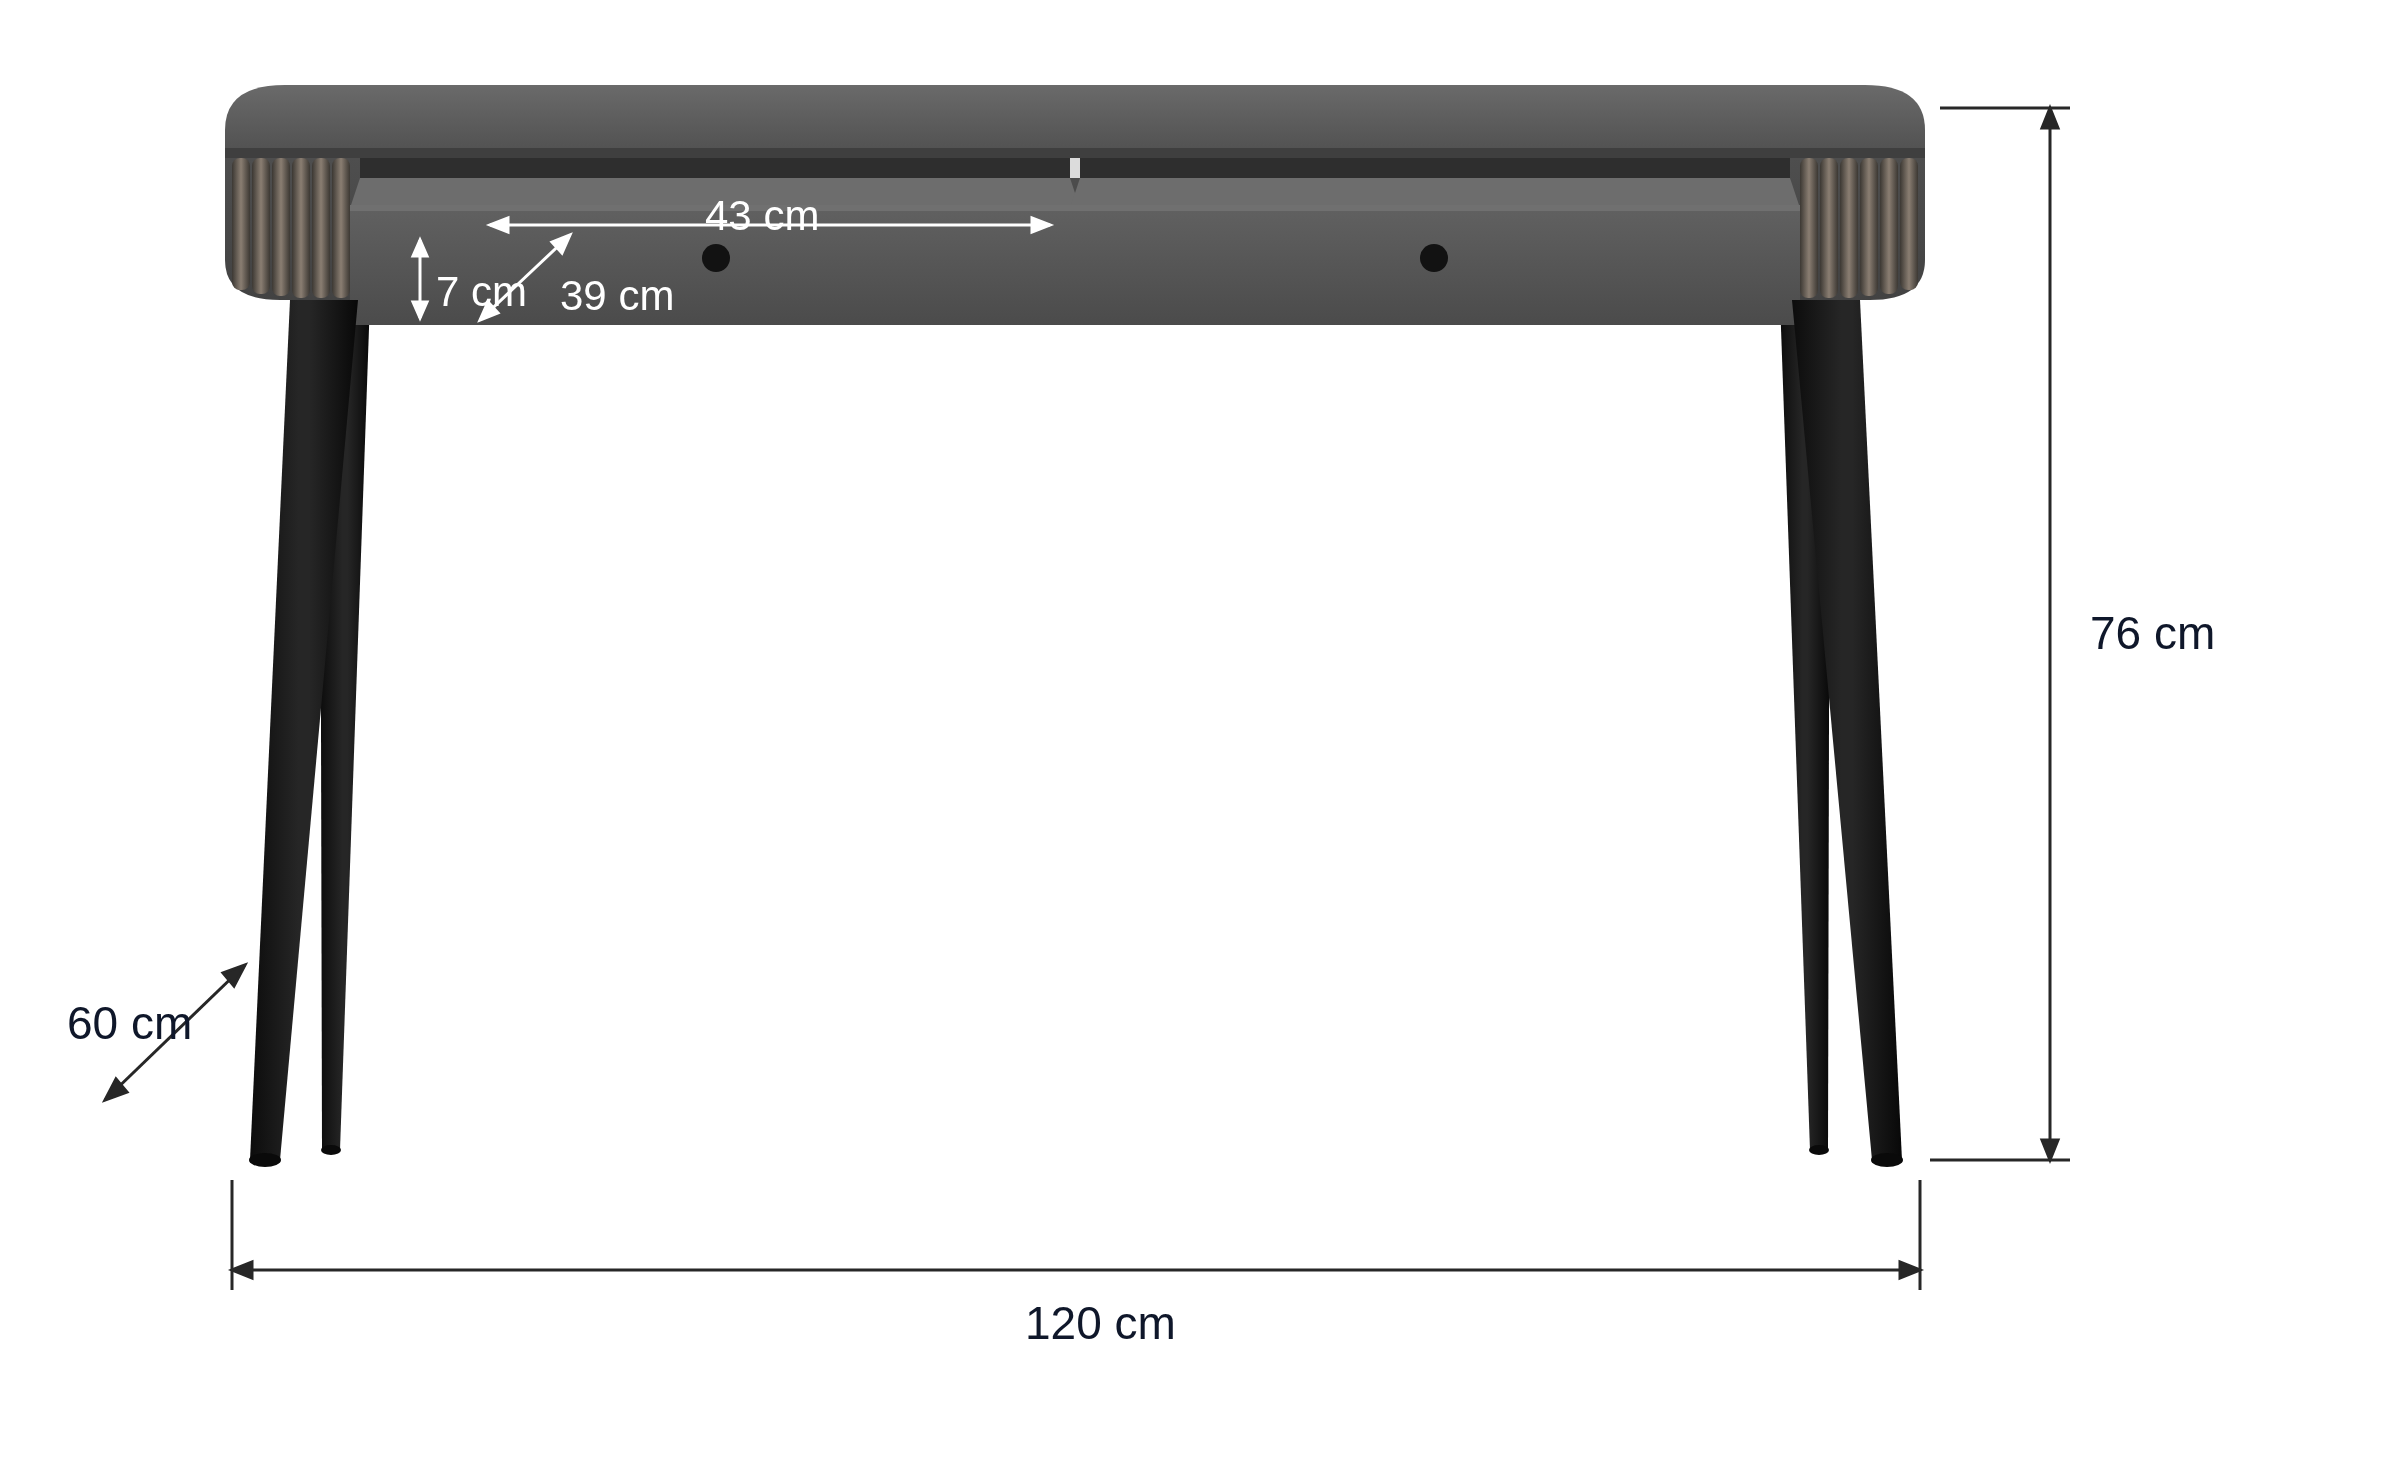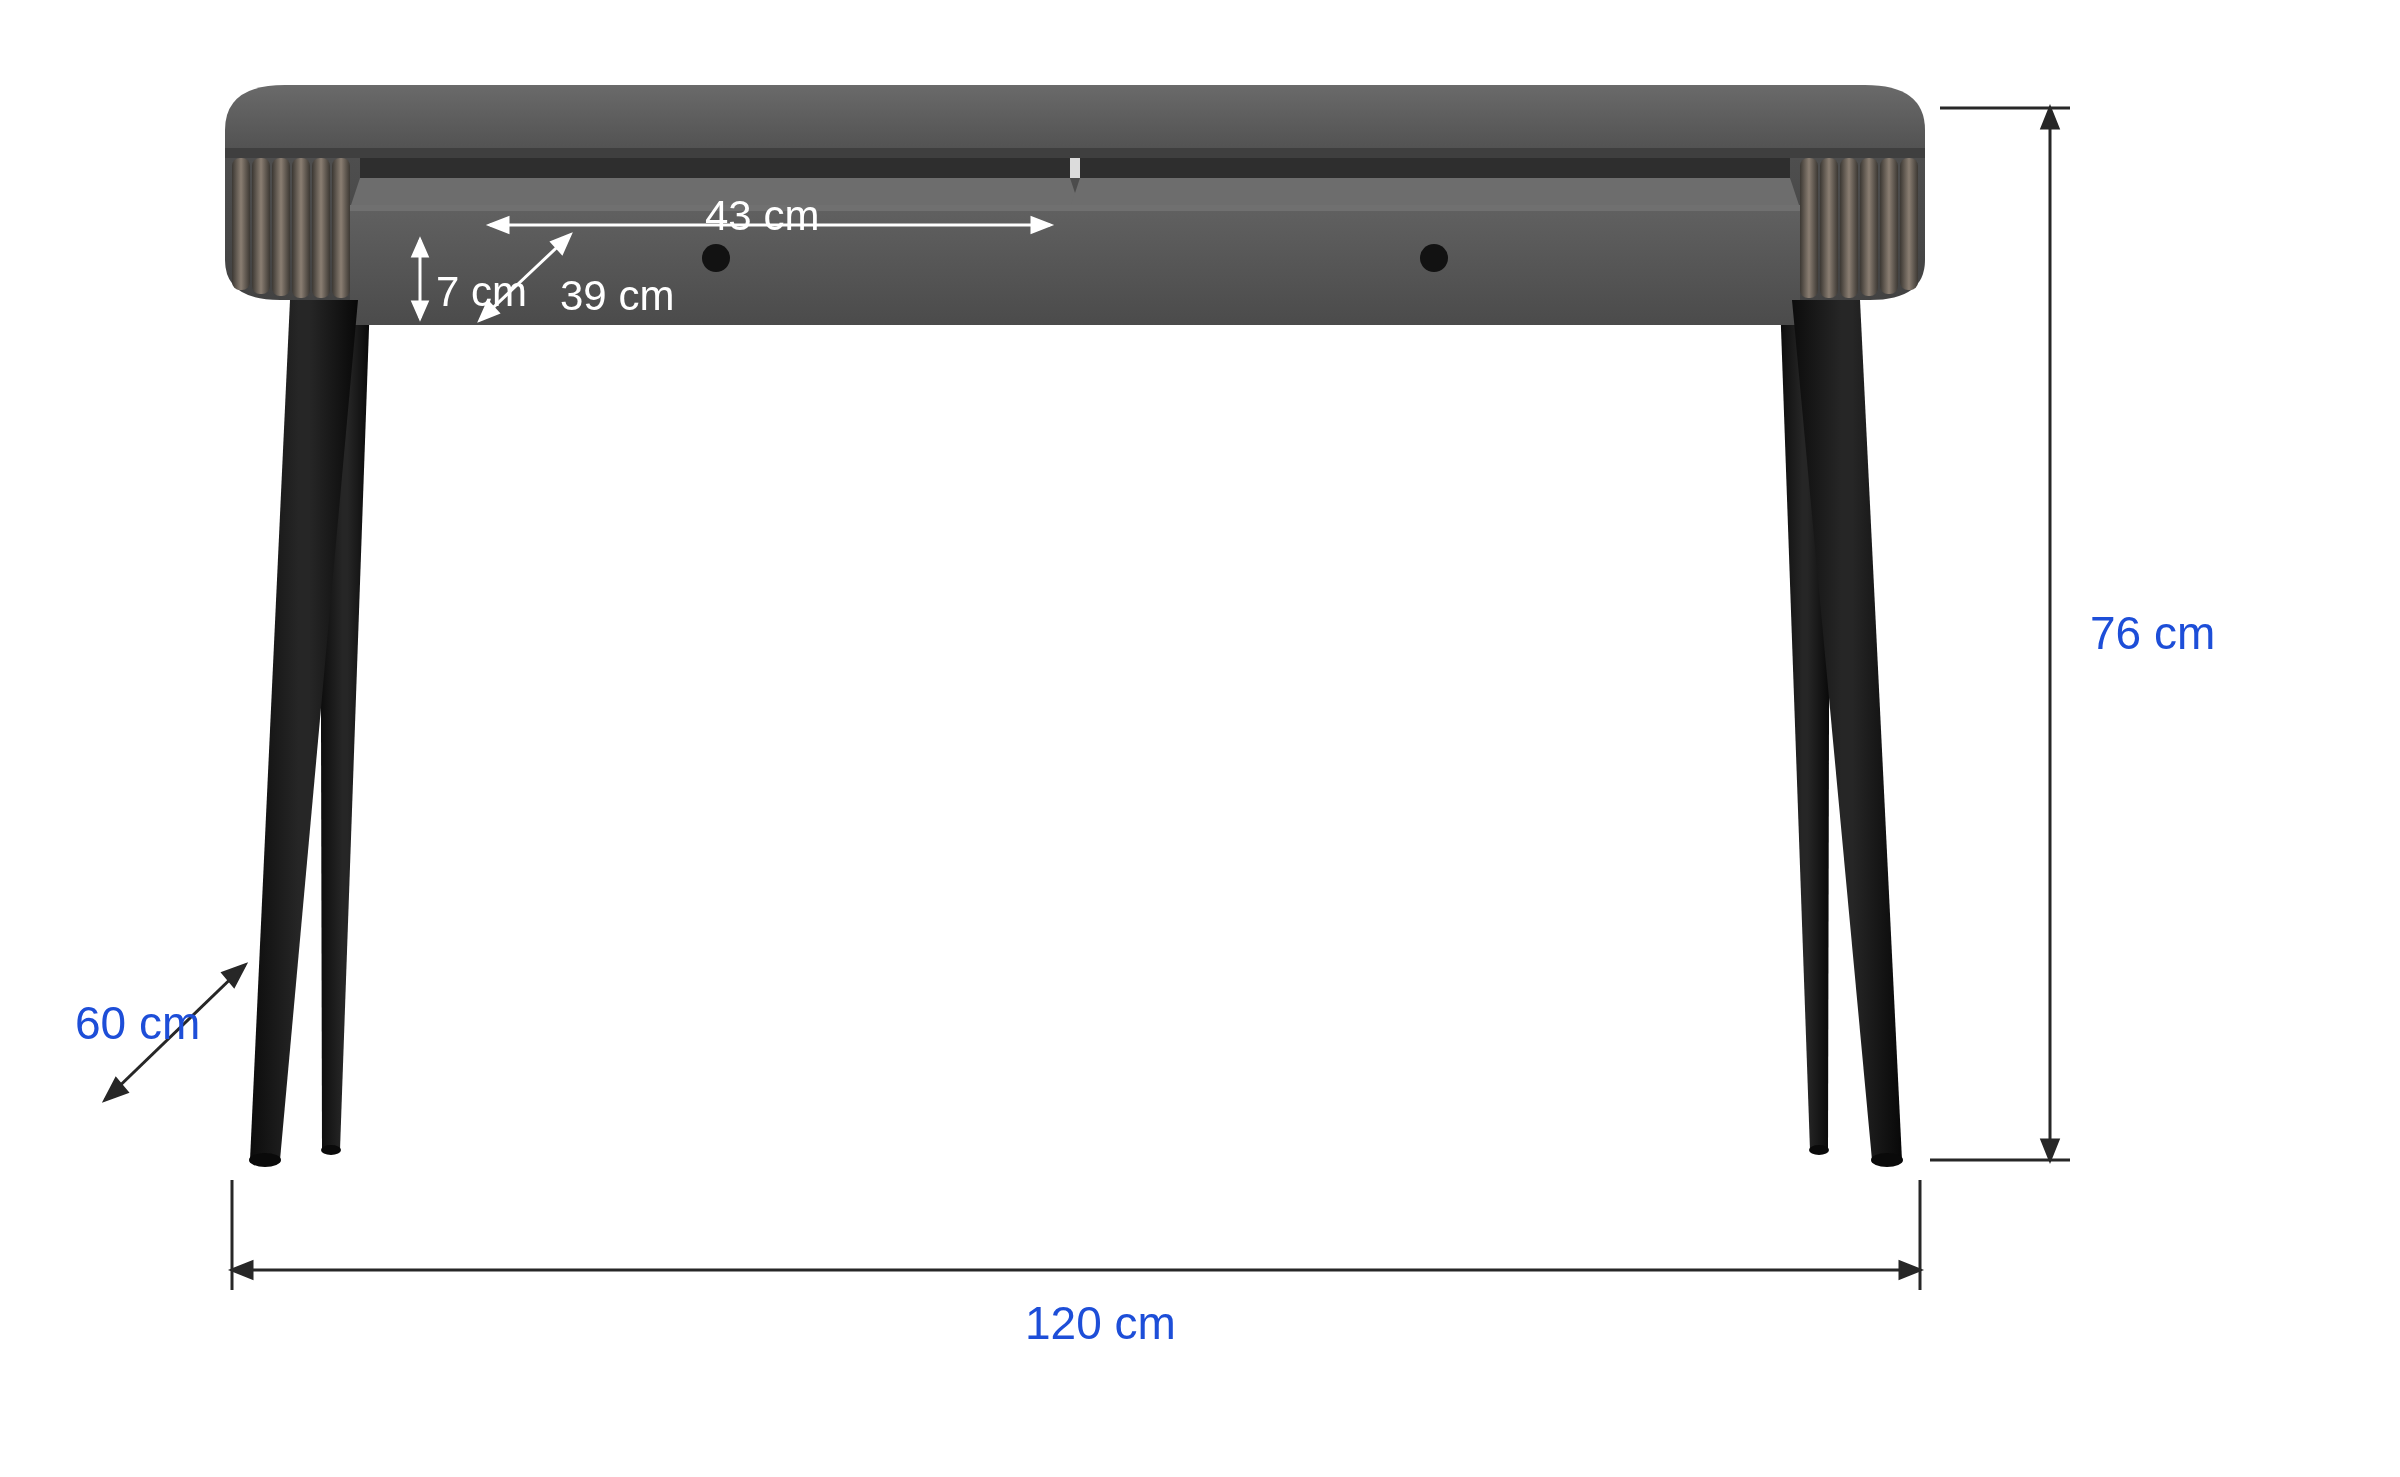--- a/index.html
+++ b/index.html
@@ -12,21 +12,21 @@
     overflow: hidden;
   }
   .stage {
     position: relative;
     width: 2400px;
     height: 1477px;
   }
   svg { display: block; }
   .dim-label {
     position: absolute;
-    color: #1d4ed8;
+    color: #0f172a;
     font-size: 46px;
     line-height: 1;
     white-space: nowrap;
     user-select: none;
   }
   .dim-label-white {
     position: absolute;
     color: #ffffff;
     font-size: 42px;
     line-height: 1;
@@ -188,21 +188,21 @@
       <polygon points="420,318 413,302 427,302"></polygon>
     </g>
   </g>
 
 </svg>
 
 <span class="dim-label" style="left:1025px; top:1300px;text-align:right;">120 cm</span>
 
 <span class="dim-label" style="left:2090px; top:610px;">76 cm</span>
 
-<span class="dim-label" style="left:75px; top:1000px;">60 cm</span>
+<span class="dim-label" style="left:67px; top:1000px;">60 cm</span>
 
 <span class="dim-label-white" style="left:705px; top:195px;text-align:center;">43 cm</span>
 
 <span class="dim-label-white" style="left:560px; top:275px;">39 cm</span>
 
 <span class="dim-label-white" style="left:436px; top:271px;">7 cm</span>
 
 </div>
 
 </body></html>

